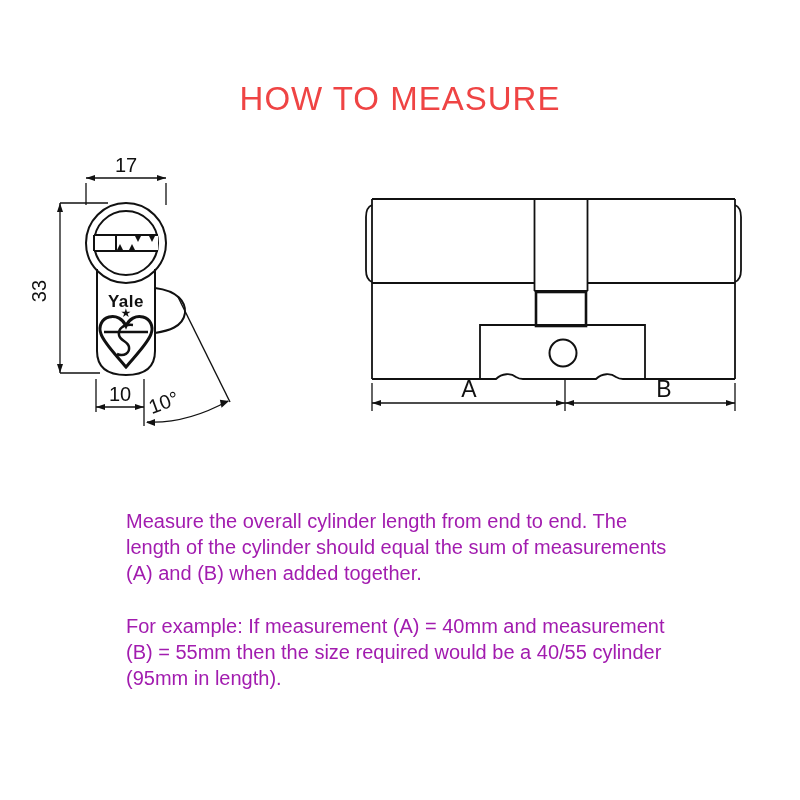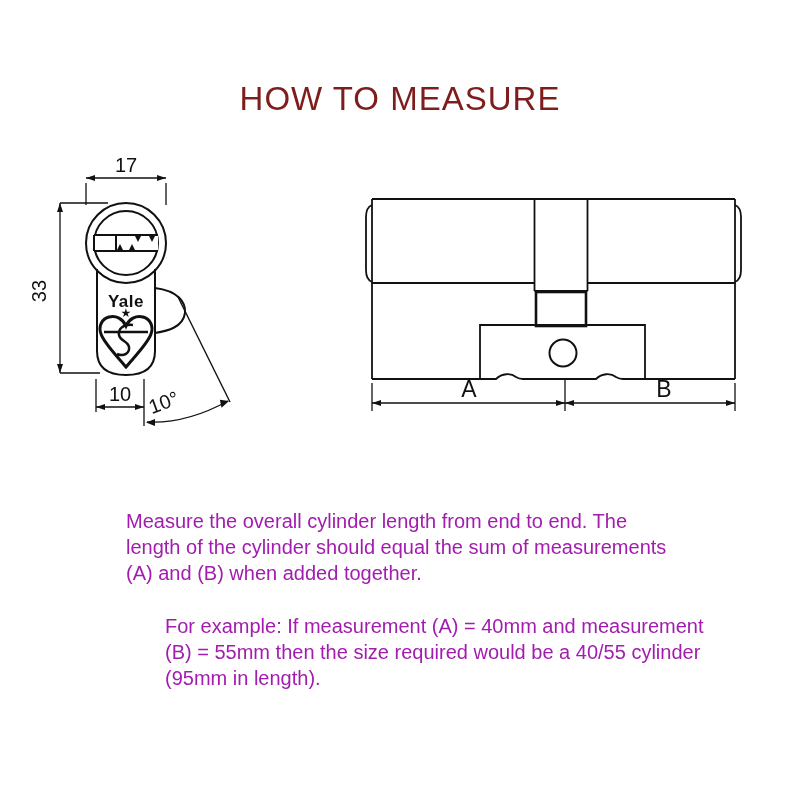--- a/index.html
+++ b/index.html
@@ -10,35 +10,35 @@
     color:#111;
     position:relative;
     overflow:hidden;
   }
   .page-title{
     position:absolute;
     top:80px;left:0;width:800px;
     text-align:center;
     font-size:33px;
     letter-spacing:1px;
-    color:#7f1d1d;
+    color:#ef4444;
   }
   .diagram{position:absolute;}
   #front-view{left:28px;top:145px;}
   #side-view{left:355px;top:185px;}
   .instructions{
     position:absolute;
     left:126px;top:508px;
     width:600px;
     font-size:20px;
     line-height:26px;
     white-space:pre-line;
     color:#a21caf;
   }
-  #para2{top:613px;margin-left:39px;}
+  #para2{top:613px;}
   svg text{fill:#111;}
   .dimnum{font-size:20px;}
   .ablabel{font-size:23px;}
   .brand{font-size:17px;font-weight:bold;letter-spacing:.5px;}
   .star{font-size:12px;}
 </style>
 </head>
 <body>
 
 <div class="page-title">HOW TO MEASURE</div>

